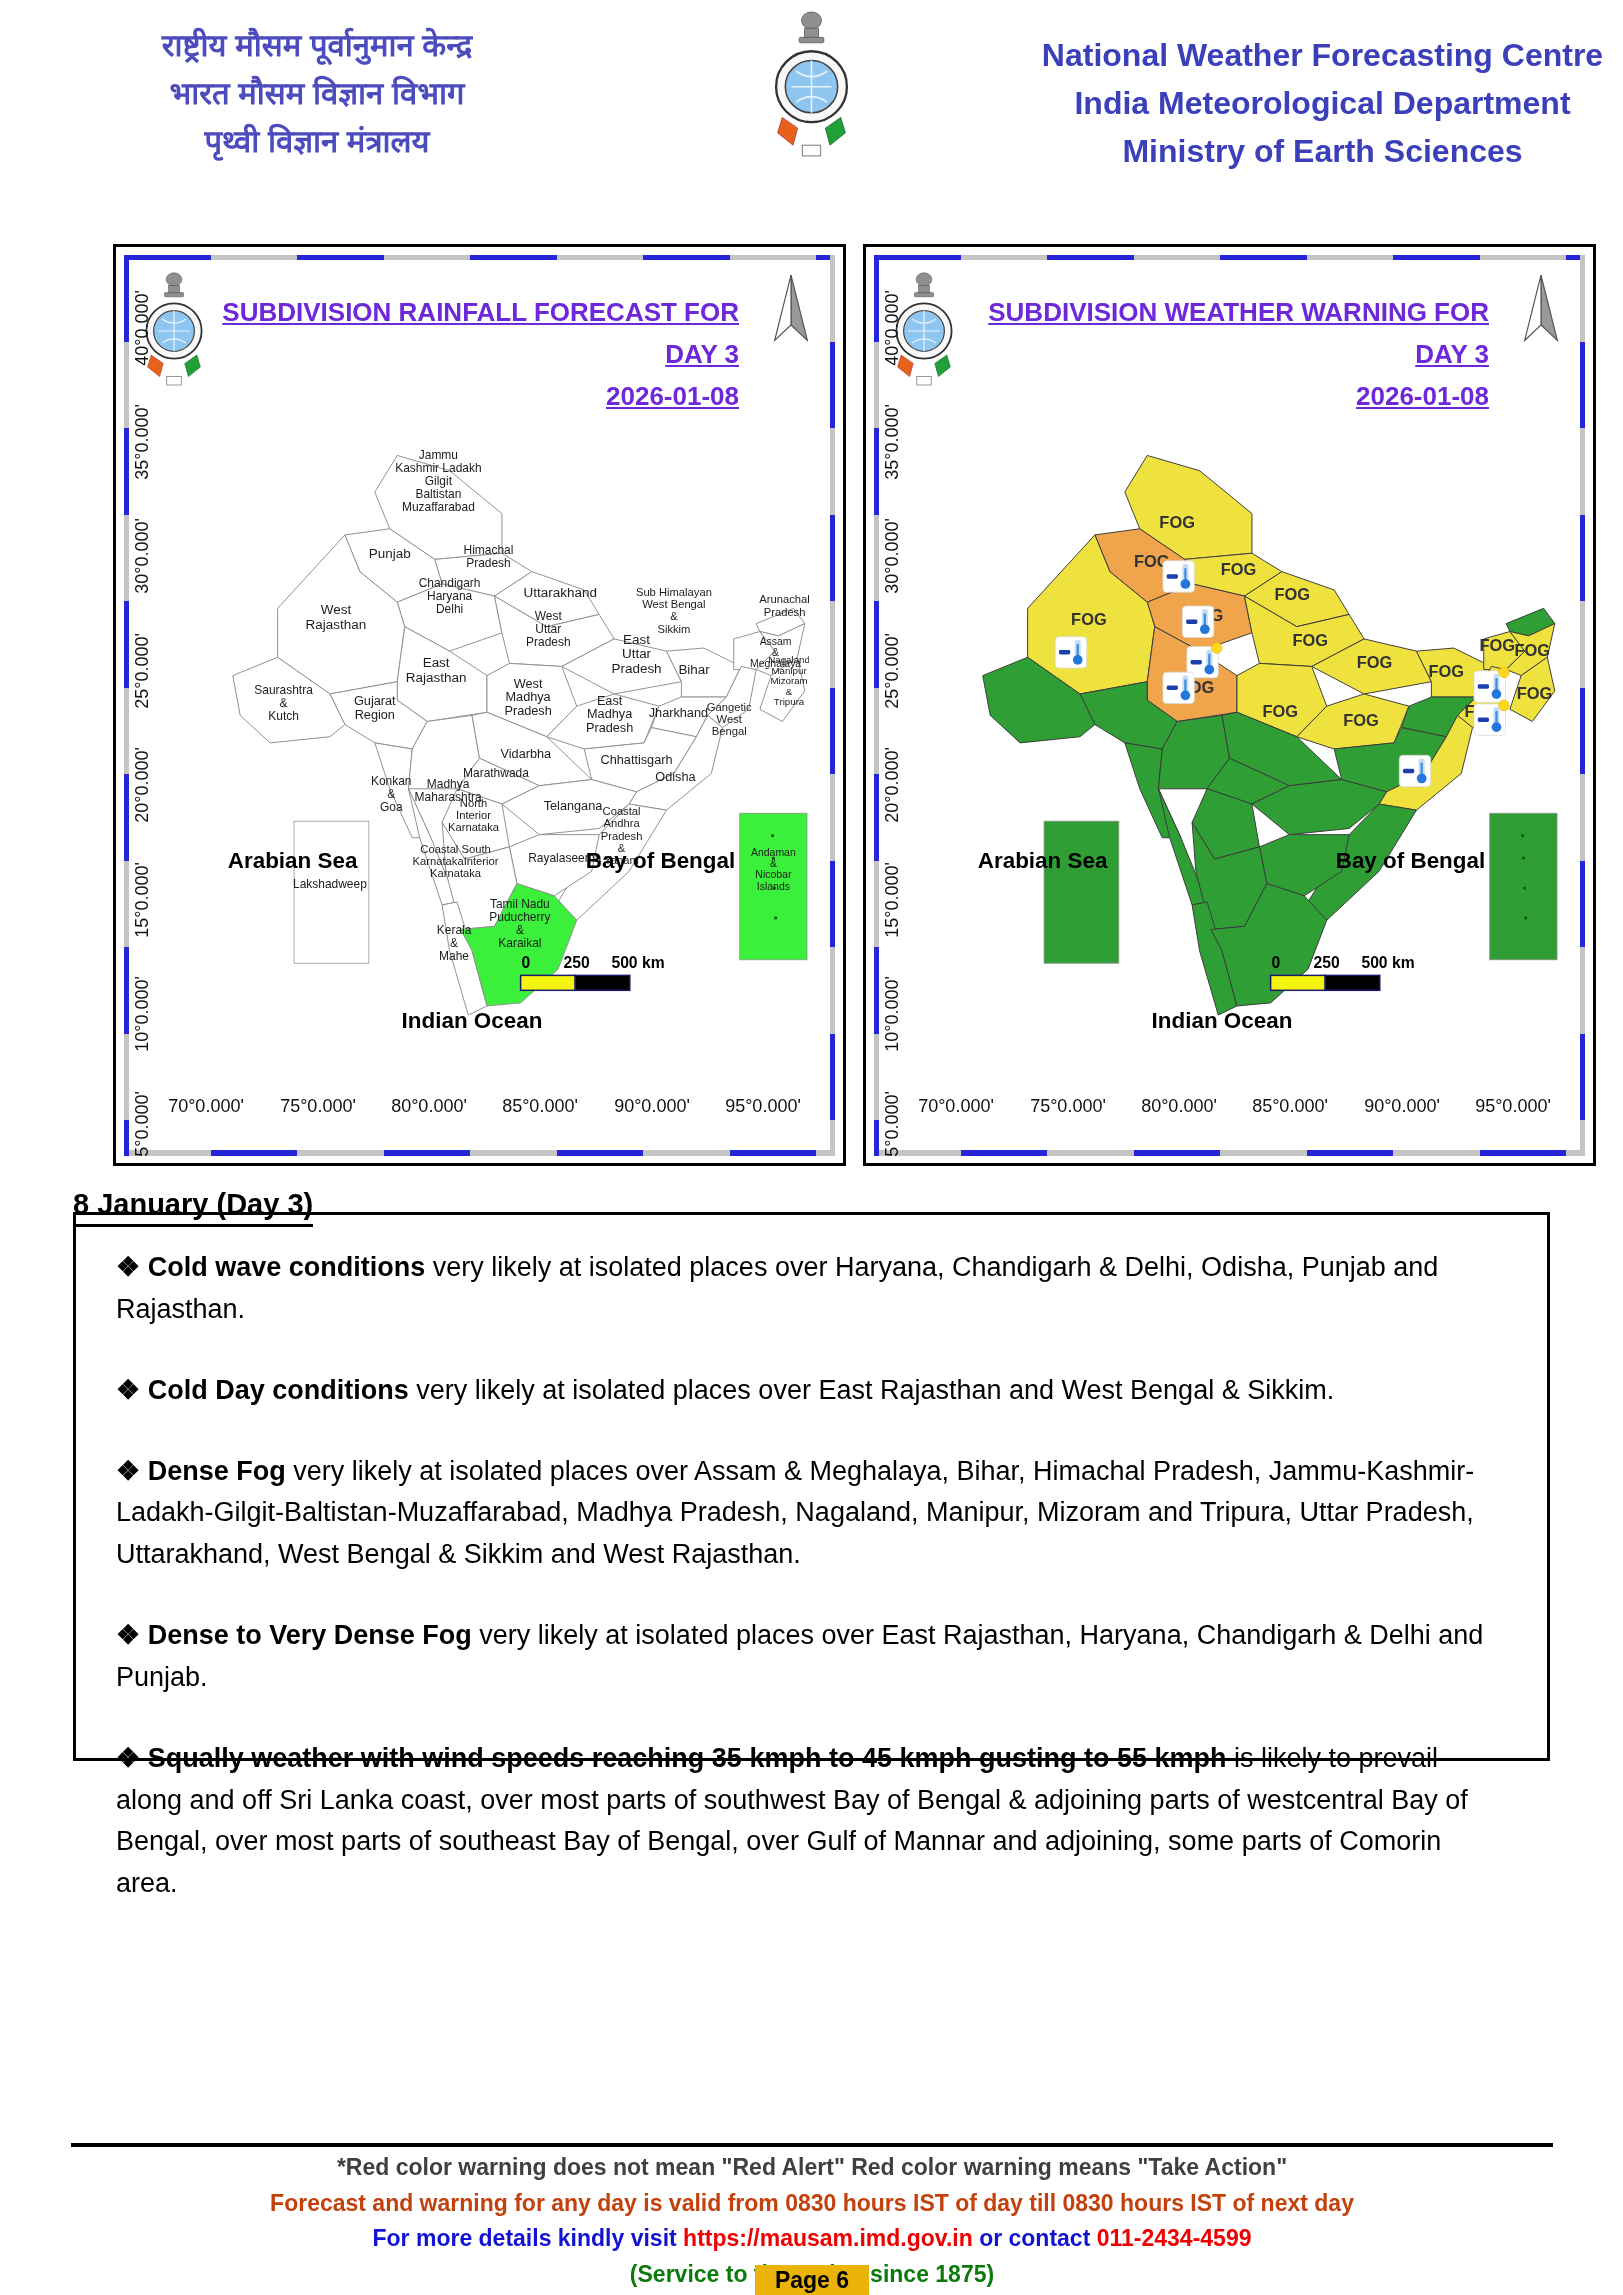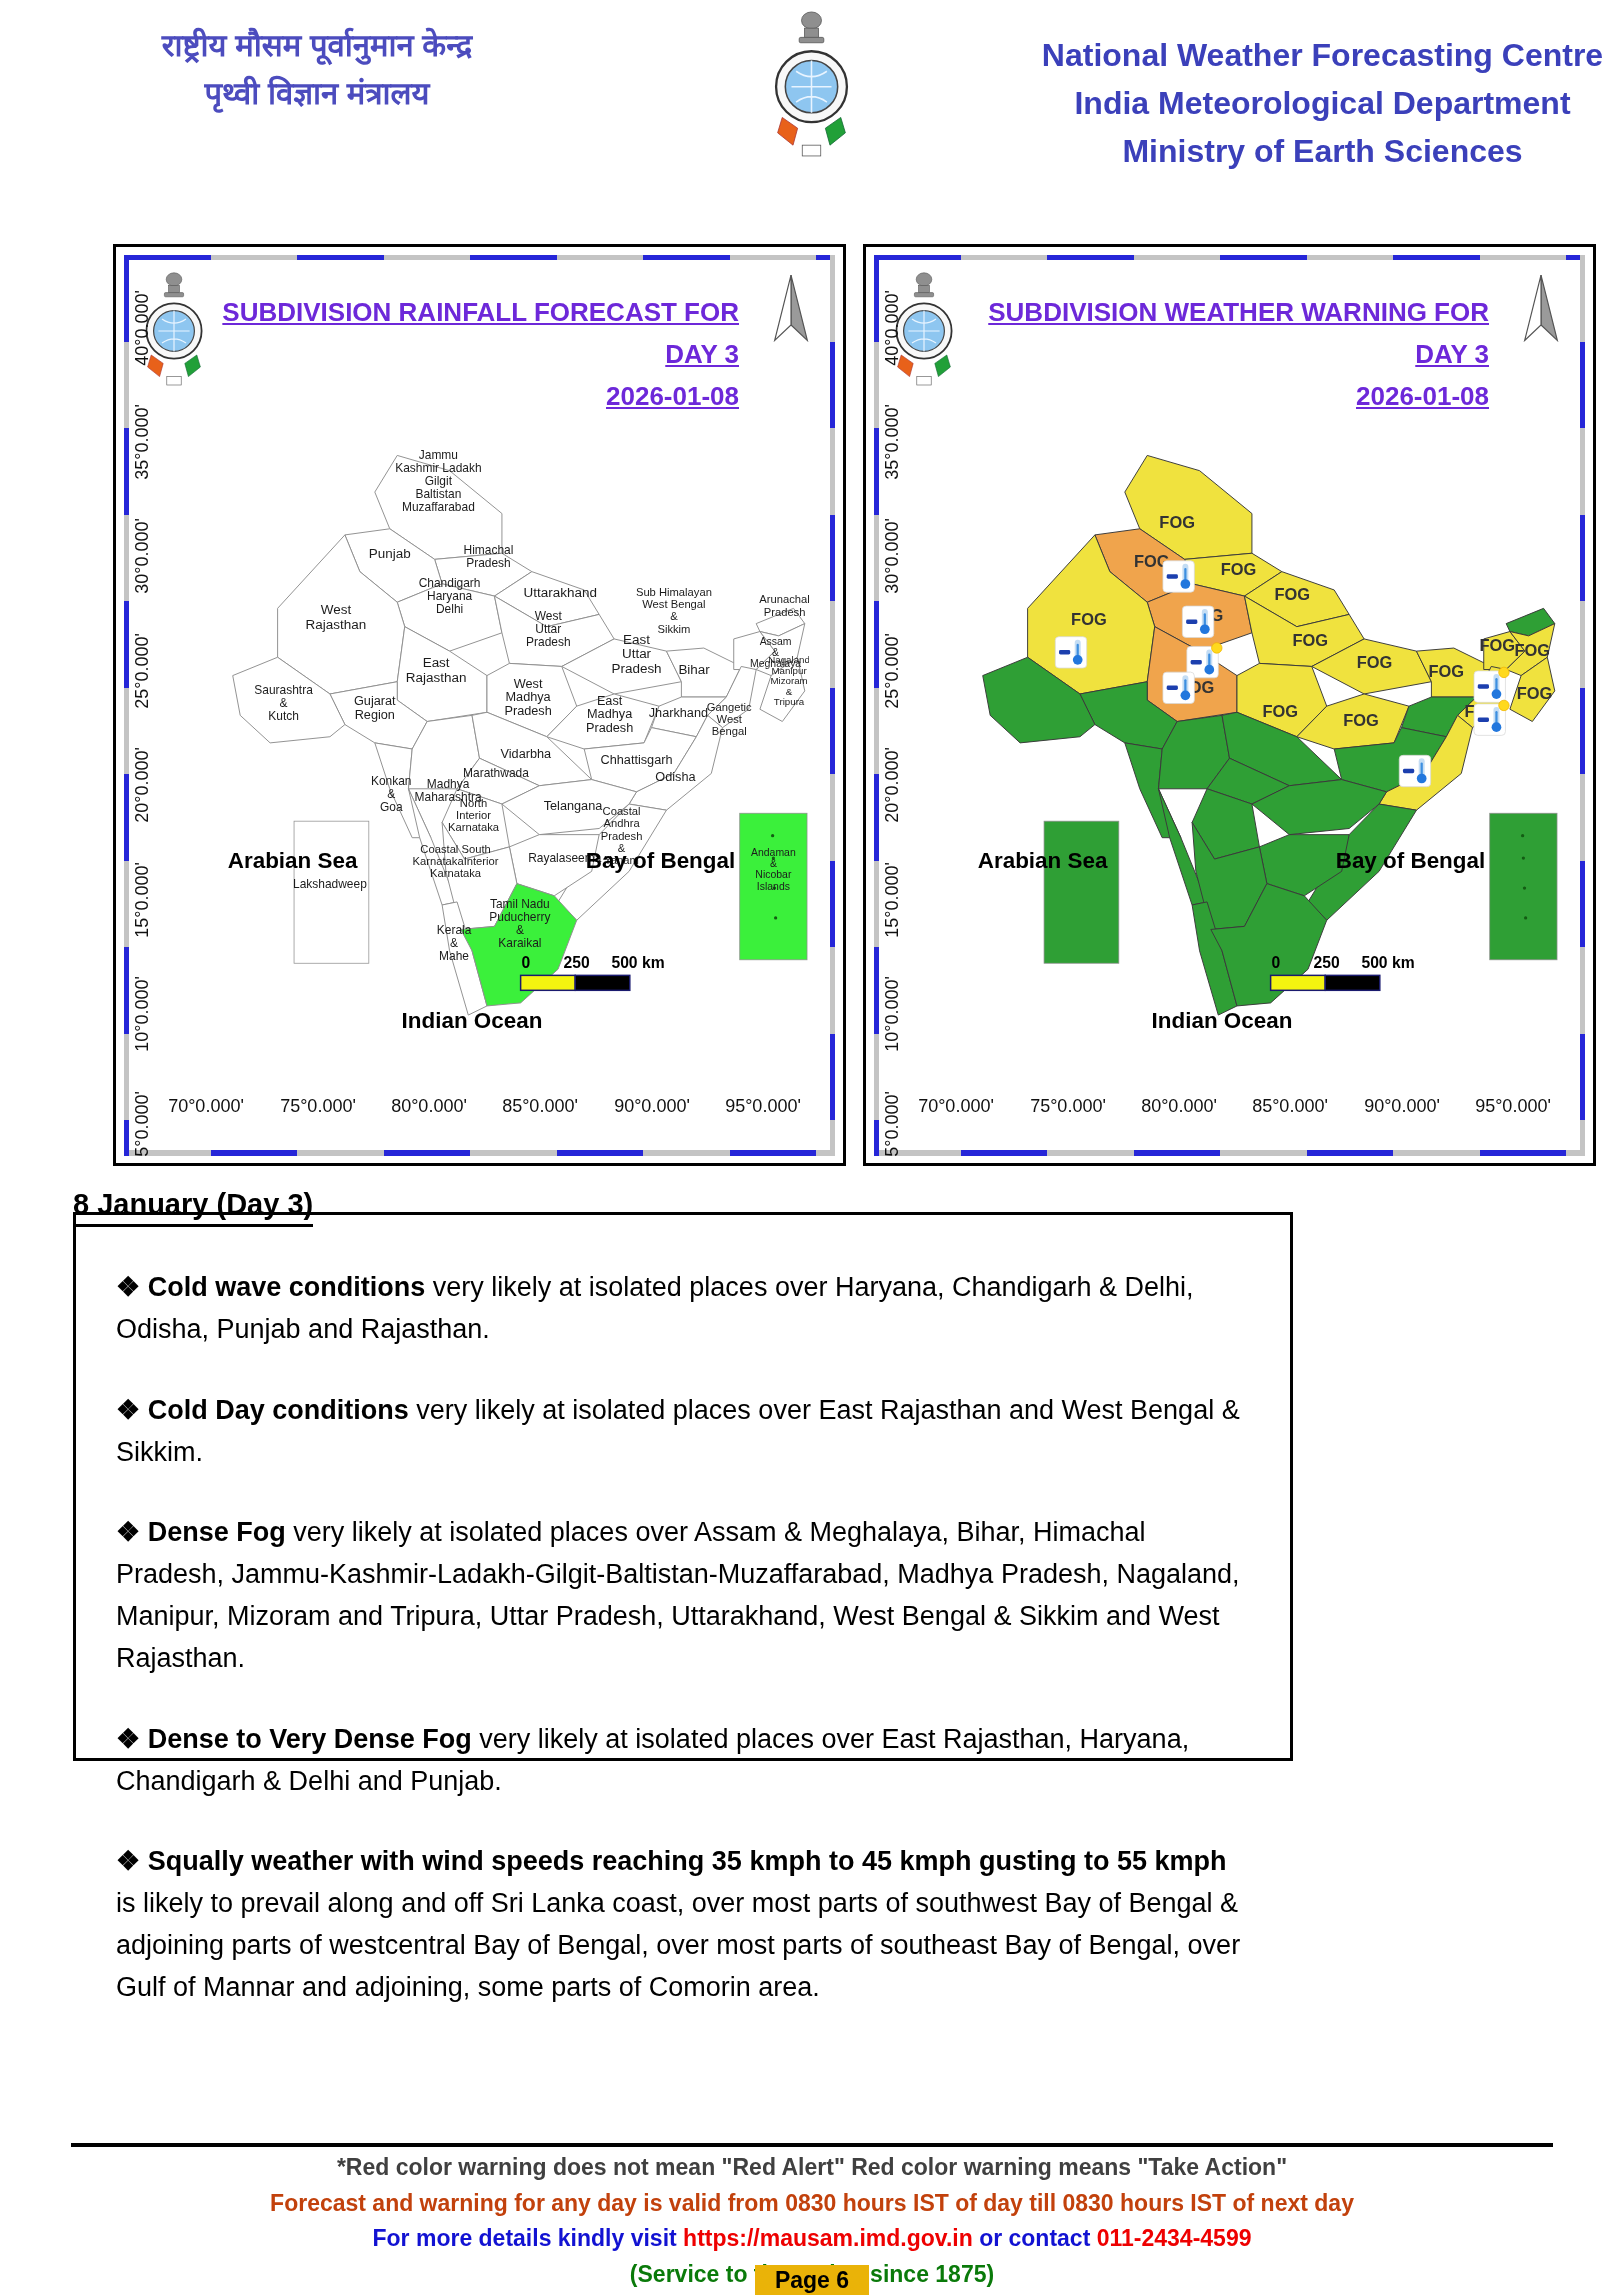--- a/index.html
+++ b/index.html
@@ -31,22 +31,22 @@
   .north-arrow{position:absolute;top:25px;right:32px;width:40px;height:74px;}
   .svg-slot{position:absolute;top:135px;left:34px;width:659px;height:673px;}
   .svg-slot svg{width:100%;height:100%;}
   .lat-label{position:absolute;left:15.5px;writing-mode:vertical-rl;transform:rotate(180deg);
              font-size:18px;color:#111;transform-origin:center;}
   .lon-label{position:absolute;top:849px;transform:translateX(-50%);font-size:18px;color:#111;}
 
   
   .sec-heading{position:absolute;left:73px;top:1164px;font-size:29px;font-weight:bold;color:#000;
                border-bottom:3.1px solid #000;padding-bottom:3.1px;}
-  .bullets-box{position:absolute;left:73px;top:1212px;width:1220px;height:549px;
-               border:3.1px solid #000;box-sizing:border-box;padding:52px 40px;}
+  .bullets-box{position:absolute;left:73px;top:1212px;width:1477px;height:549px;
+               border:3.1px solid #000;box-sizing:border-box;padding:32px 40px;}
   .bullet{margin:0 0 39px 0;font-size:27px;line-height:1.55;color:#000;}
   .bullet:last-child{margin-bottom:16px;}
   .bullet .lead{font-weight:bold;}
 
   
   .f-rule{position:absolute;left:71px;right:71px;top:2143px;height:3.9px;background:#000;}
   .f-line{position:absolute;left:0;right:0;text-align:center;font-weight:bold;font-size:23px;}
   .f-red{top:2154px;color:#404040;}
   .f-blue{top:2190px;color:#c2410c;}
   .f-mixed{top:2225px;color:#1212d2;}
@@ -57,20 +57,21 @@
   .f-page span{background:#eab308;color:#000;padding:2.3px 20px;font-weight:bold;font-size:23px;}
 </style>
 </head>
 <body>
 
 <div class="page">
 
   <header>
     <div class="hdr-hindi">
       <div>राष्ट्रीय मौसम पूर्वानुमान केन्द्र</div>
+      <div>भारत मौसम विज्ञान विभाग</div>
       <div>पृथ्वी विज्ञान मंत्रालय</div>
     </div>
     <div class="hdr-logo emblem-slot"><svg viewBox="0 0 100 210" width="100%" height="100%">
           <g fill="#8f8f8f" stroke="#555" stroke-width="1">
             <ellipse cx="50" cy="14" rx="13" ry="11"></ellipse>
             <rect x="41" y="24" width="18" height="12"></rect>
             <rect x="34" y="36" width="32" height="7" rx="2"></rect>
           </g>
           <circle cx="50" cy="100" r="46" fill="#f8f8f8" stroke="#333" stroke-width="3"></circle>
           <circle cx="50" cy="100" r="34" fill="#8ec6f0" stroke="#444" stroke-width="2"></circle>

